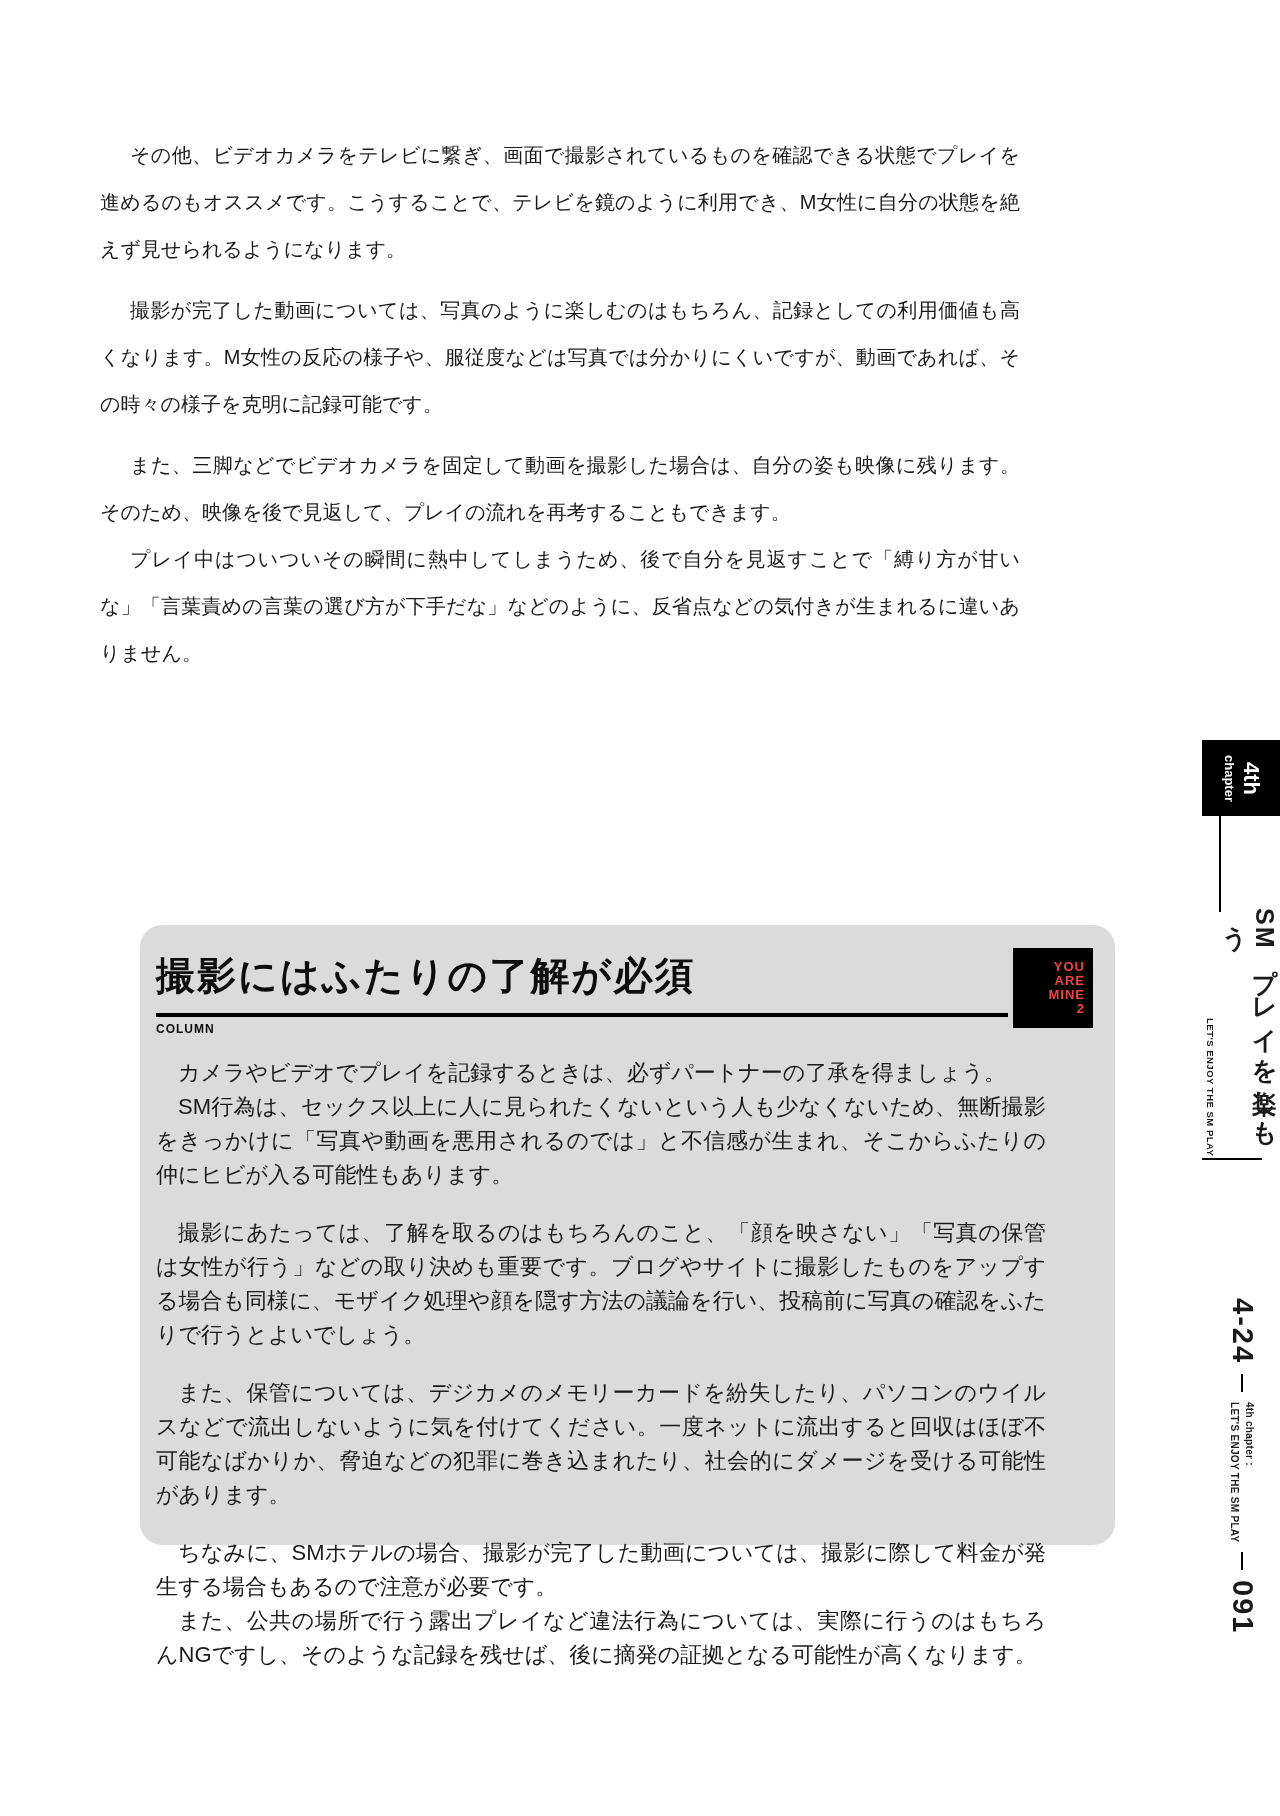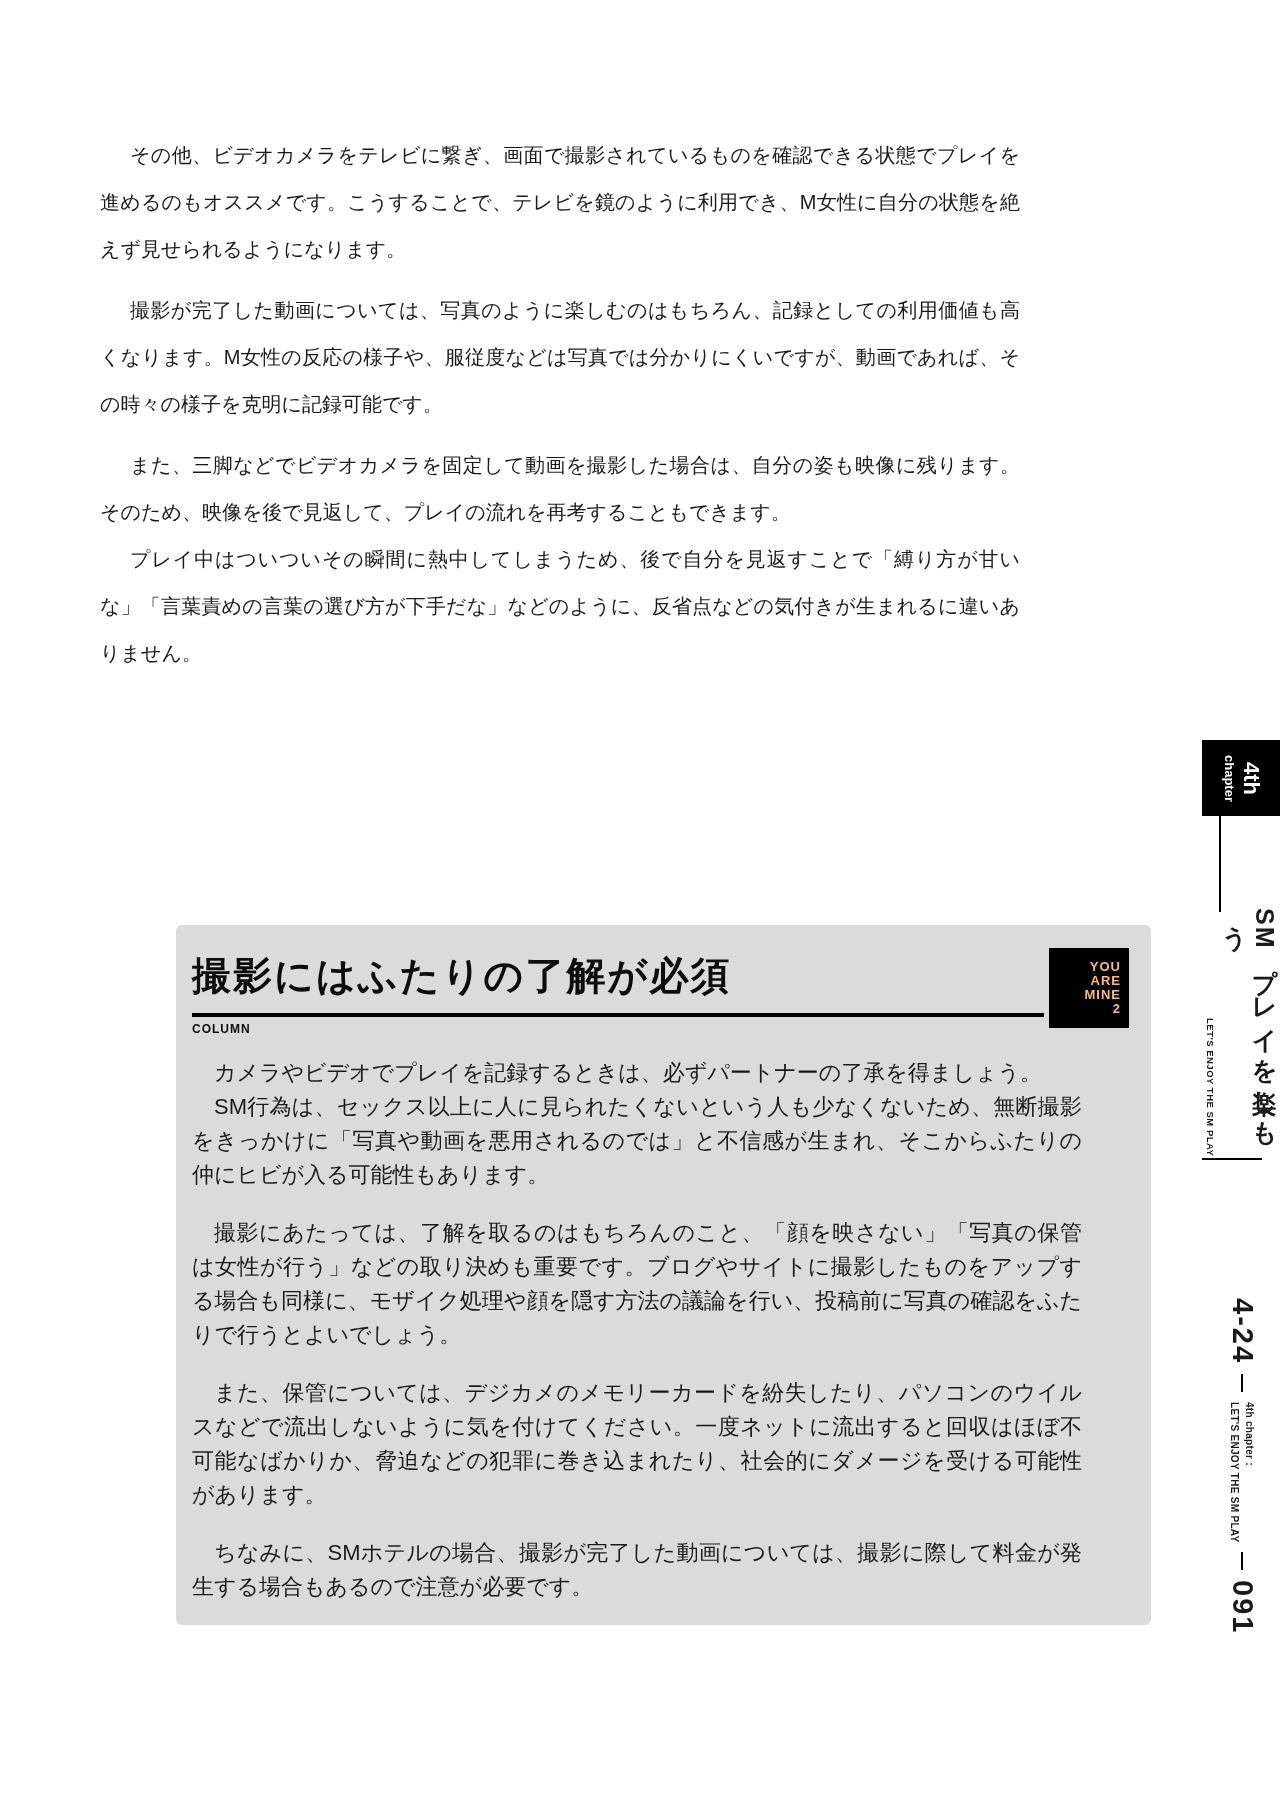--- a/index.html
+++ b/index.html
@@ -14,30 +14,30 @@
   
   .main-text {
     position:absolute; left:100px; top:132px; width:920px;
     font-size:20px; line-height:47px; font-weight:500;
   }
   .main-text p { margin:0; text-indent:1.5em; text-align:justify; }
   .main-text p.gap { margin-top:14px; }
 
   
   .column-box {
-    position:absolute; left:140px; top:925px; width:975px; height:700px;
-    background:var(--column-background,#dbdbdb); border-radius:6px;margin-left:36px;
+    position:absolute; left:140px; top:925px; width:975px; height:620px;
+    background:var(--column-background,#dbdbdb); border-radius:22px;
   }
   .col-head { padding:24px 16px 0 16px; }
   .col-title { margin:0; font-size:39px; font-weight:bold; letter-spacing:2px; color:#0d0d0d; }
   .col-rule { height:4px; background:#000; width:852px; margin-top:10px; }
   .col-label { font-size:12px; font-weight:bold; letter-spacing:1px; margin-top:5px; color:#0d0d0d; }
   .badge {
     position:absolute; top:23px; left:873px; width:80px; height:80px;
-    background:var(--tab-background,#000); color:#fdba74; text-align:right;
+    background:var(--tab-background,#000); color:#ef4444; text-align:right;
     padding:12px 8px 0 0; font-size:13px; font-weight:bold; line-height:14px; letter-spacing:1px;
   }
   .col-body {
     padding:20px 16px 0 16px; width:922px;
     font-size:22px; line-height:34px;
   }
   .col-body p { margin:0; text-indent:1em; text-align:justify; }
   .col-body p.gap { margin-top:24px; }
 
   
@@ -88,20 +88,21 @@
         <div>ARE</div>
         <div>MINE</div>
         <div>2</div>
       </div>
     <div class="col-body">
         <p>カメラやビデオでプレイを記録するときは、必ずパートナーの了承を得ましょう。</p>
         <p>SM行為は、セックス以上に人に見られたくないという人も少なくないため、無断撮影をきっかけに「写真や動画を悪用されるのでは」と不信感が生まれ、そこからふたりの仲にヒビが入る可能性もあります。</p>
         <p class="gap">撮影にあたっては、了解を取るのはもちろんのこと、「顔を映さない」「写真の保管は女性が行う」などの取り決めも重要です。ブログやサイトに撮影したものをアップする場合も同様に、モザイク処理や顔を隠す方法の議論を行い、投稿前に写真の確認をふたりで行うとよいでしょう。</p>
         <p class="gap">また、保管については、デジカメのメモリーカードを紛失したり、パソコンのウイルスなどで流出しないように気を付けてください。一度ネットに流出すると回収はほぼ不可能なばかりか、脅迫などの犯罪に巻き込まれたり、社会的にダメージを受ける可能性があります。</p>
         <p class="gap">ちなみに、SMホテルの場合、撮影が完了した動画については、撮影に際して料金が発生する場合もあるので注意が必要です。</p>
+        <p>また、公共の場所で行う露出プレイなど違法行為については、実際に行うのはもちろんNGですし、そのような記録を残せば、後に摘発の証拠となる可能性が高くなります。</p>
       </div>
   </section>
 
   <aside>
     <div class="chapter-tab">
       <span class="tab-big">4th</span>
       <span class="tab-small">chapter</span>
     </div>
     <div class="tab-connector"></div>
 

